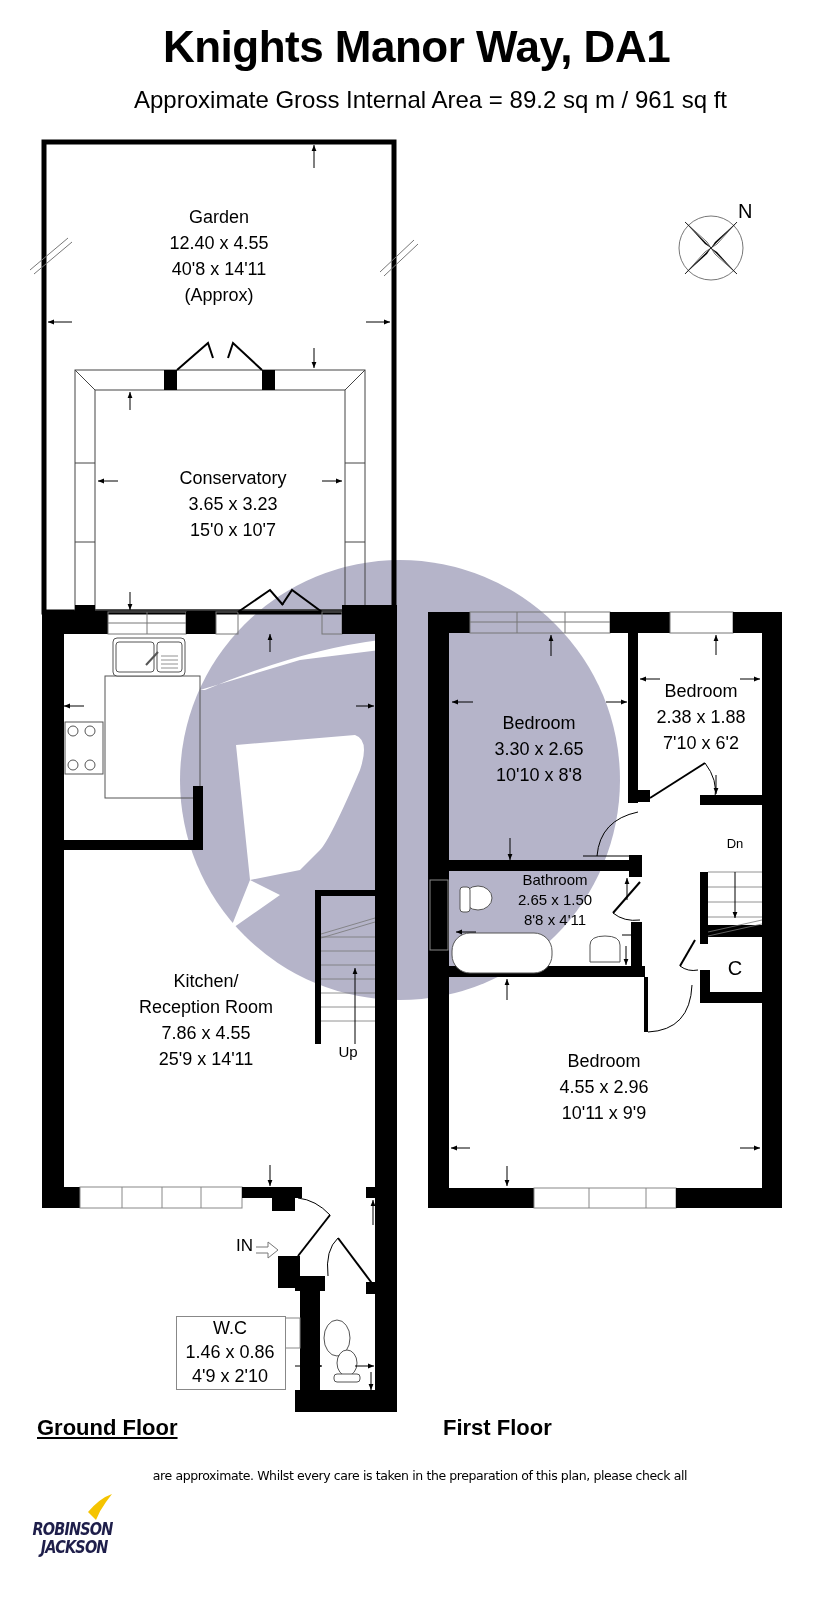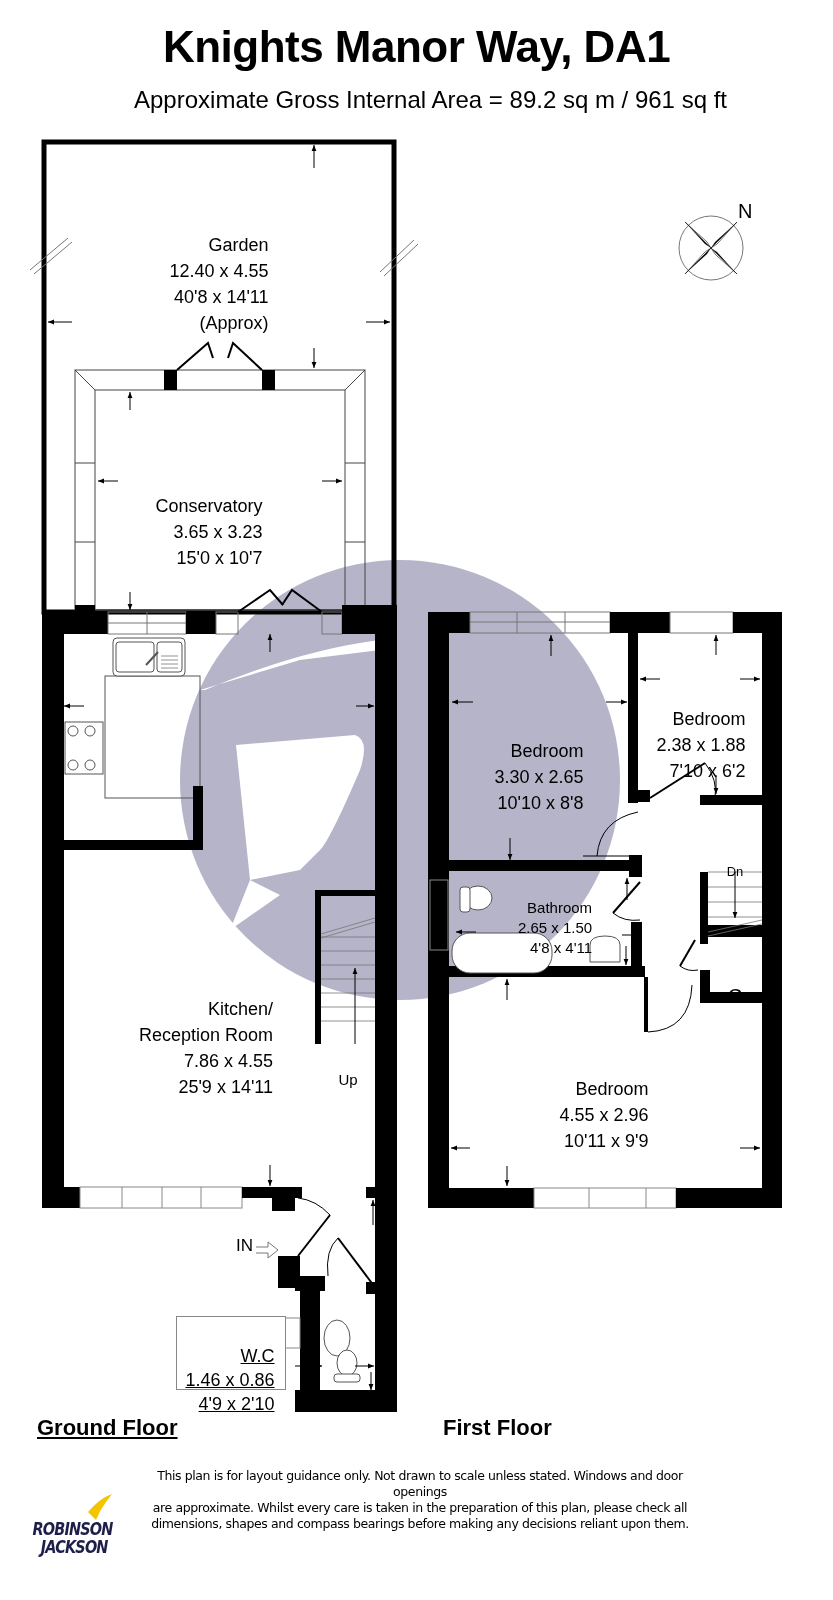--- a/index.html
+++ b/index.html
@@ -1,20 +1,20 @@
 <!DOCTYPE html>
 <html><head>
   <meta charset="utf-8">
   <style>
     html, body { margin: 0; padding: 0; background: #ffffff; }
     body { width: 833px; height: 1600px; position: relative; overflow: hidden; font-family: "Liberation Sans", sans-serif; color: #000; }
     .title { position: absolute; left: 0; width: 833px; top: 22px; text-align: center; font-weight: bold; font-size: 44px; letter-spacing: -0.5px; }
     .subtitle { position: absolute; left: 0; width: 833px; top: 86px; text-align: center; font-size: 24px; margin-left: 14px; }
     .plan { position: absolute; left: 0; top: 0; }
-    .lbl { position: absolute; text-align: right; font-size: 18px; line-height: 26px; white-space: nowrap; transform: translateX(-50%); margin-top: 28px; }
+    .lbl { position: absolute; text-align: center; font-size: 18px; line-height: 26px; white-space: nowrap; transform: translateX(-50%); }
     .lbl.small { font-size: 15px; line-height: 20px; }
     .floor-label { position: absolute; font-weight: bold; font-size: 22px; top: 1415px; }
     .disclaimer { position: absolute; left: 130px; width: 580px; top: 1468px; text-align: center; font-size: 12.5px; line-height: 16px; font-family: "DejaVu Sans", sans-serif; letter-spacing: -0.4px; }
     .logo { position: absolute; left: 30px; top: 1520px; width: 100px; }
     .logo-text { font-family: "DejaVu Sans", sans-serif; font-weight: bold; font-style: italic; color: #1e1e4a; font-size: 17px; line-height: 18px; letter-spacing: -1px; text-align: center; transform: scaleX(0.85); transform-origin: left; }
     .compass-n { position: absolute; left: 738px; top: 200px; font-size: 20px; }
     .in-label { position: absolute; left: 236px; top: 1236px; font-size: 17px; }
     .wc-box { position: absolute; left: 176px; top: 1316px; width: 108px; height: 72px; border: 1px solid #888; background: #fff; }
   </style>
 </head>
@@ -255,69 +255,67 @@
 </svg>
 
 <span class="compass-n">N</span>
 
 <div class="lbl" style="left:219px; top:204px;">
   <div>Garden</div>
   <div>12.40 x 4.55</div>
   <div>40'8 x 14'11</div>
   <div>(Approx)</div>
 </div>
-<div class="lbl" style="left:209px; top:465px;">
+<div class="lbl" style="left:233px; top:465px;">
   <div>Conservatory</div>
   <div>3.65 x 3.23</div>
   <div>15'0 x 10'7</div>
 </div>
 <div class="lbl" style="left:206px; top:968px;">
   <div>Kitchen/</div>
   <div>Reception Room</div>
   <div>7.86 x 4.55</div>
   <div>25'9 x 14'11</div>
 </div>
 <div class="lbl small" style="left:348px; top:1042px;">Up</div>
 <span class="in-label">IN</span>
 
 <div class="wc-box"></div>
-<div class="lbl" style="left:230px; top:1316px; line-height:24px;text-decoration:underline;">
+<div class="lbl" style="left:230px; top:1316px; line-height:24px;">
   <div>W.C</div>
   <div>1.46 x 0.86</div>
   <div>4'9 x 2'10</div>
 </div>
 
 <div class="lbl" style="left:539px; top:710px;">
   <div>Bedroom</div>
   <div>3.30 x 2.65</div>
   <div>10'10 x 8'8</div>
 </div>
 <div class="lbl" style="left:701px; top:678px;">
   <div>Bedroom</div>
   <div>2.38 x 1.88</div>
   <div>7'10 x 6'2</div>
 </div>
 <div class="lbl small" style="left:555px; top:870px;">
   <div>Bathroom</div>
   <div>2.65 x 1.50</div>
-  <div>4'8 x 4'11</div>
+  <div>8'8 x 4'11</div>
 </div>
 <div class="lbl" style="left:604px; top:1048px;">
   <div>Bedroom</div>
   <div>4.55 x 2.96</div>
   <div>10'11 x 9'9</div>
 </div>
 <div class="lbl" style="left:735px; top:955px; font-size:20px;">C</div>
 <div class="lbl small" style="left:735px; top:834px; font-size:13px;">Dn</div>
 
 <div class="floor-label" style="left:37px;text-decoration:underline;">Ground Floor</div>
 <div class="floor-label" style="left:443px;">First Floor</div>
 
 <div class="disclaimer">
-  <div>This plan is for layout guidance only. Not drawn to scale unless stated. Windows and door openings</div>
   <div>are approximate. Whilst every care is taken in the preparation of this plan, please check all</div>
-  <div>dimensions, shapes and compass bearings before making any decisions reliant upon them.</div>
 </div>
 
 <div class="logo">
   <div class="logo-text">ROBINSON</div>
   <div class="logo-text" style="padding-left:4px;">JACKSON</div>
 </div>
 
 </body></html>

